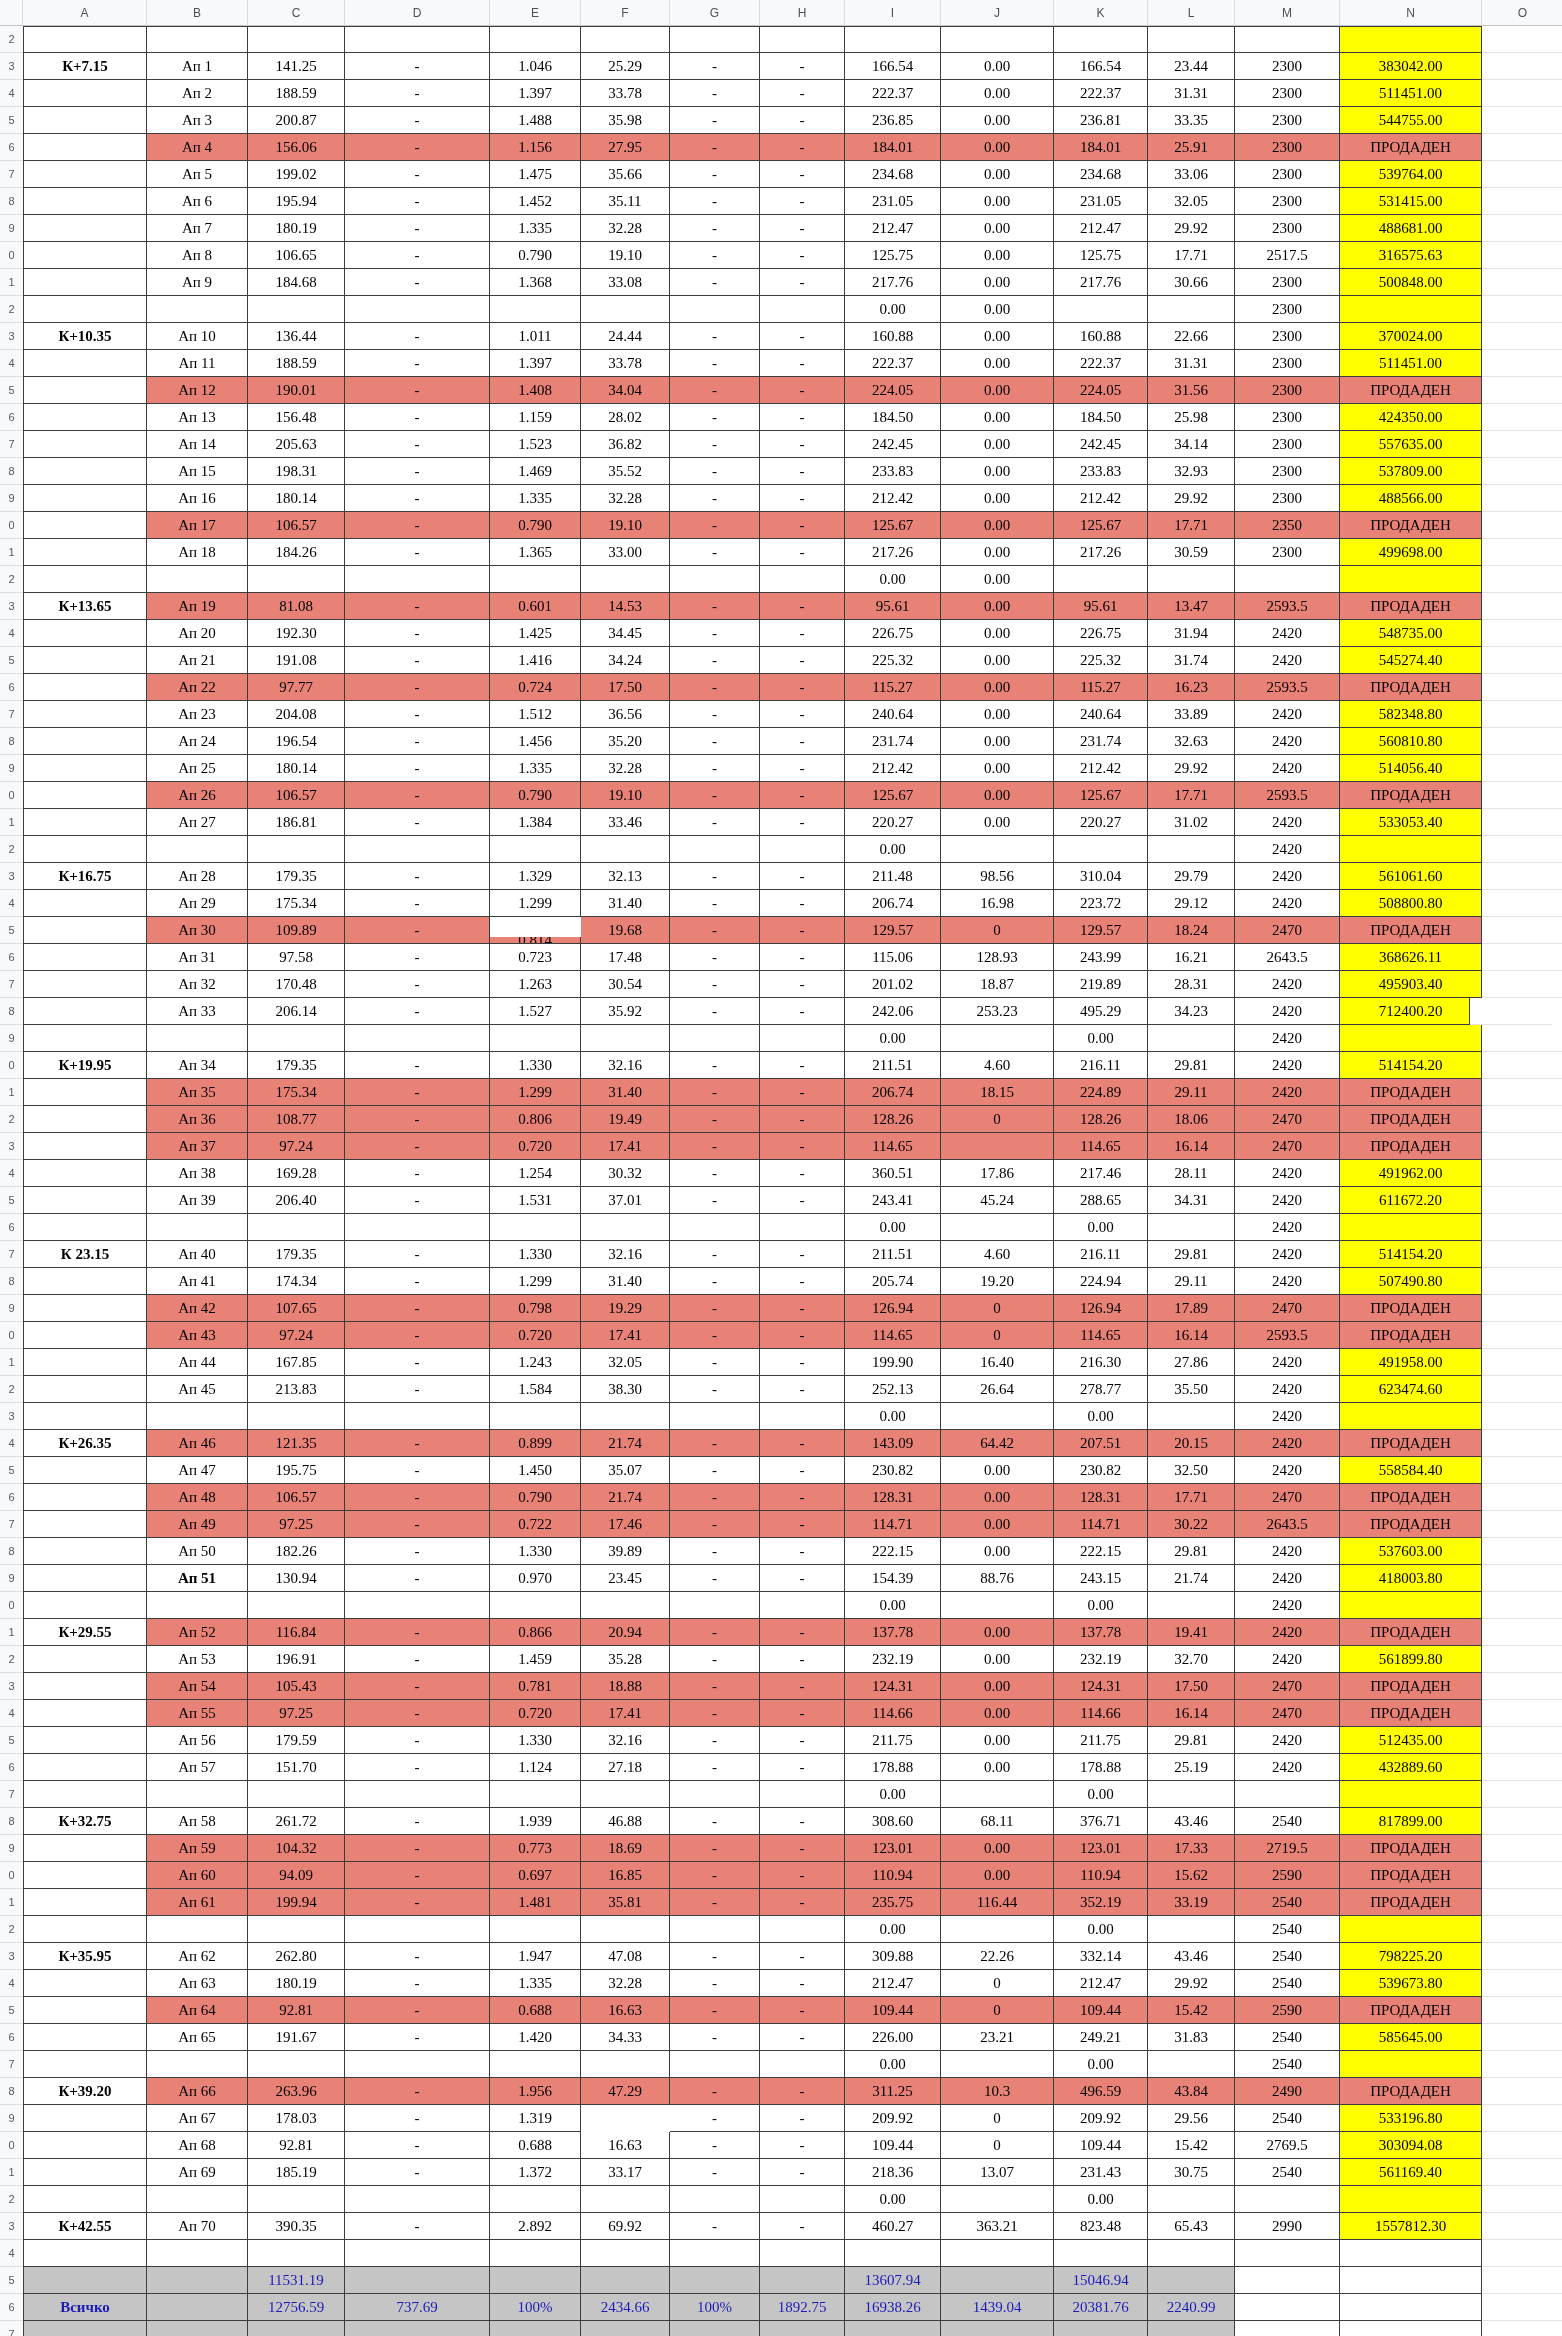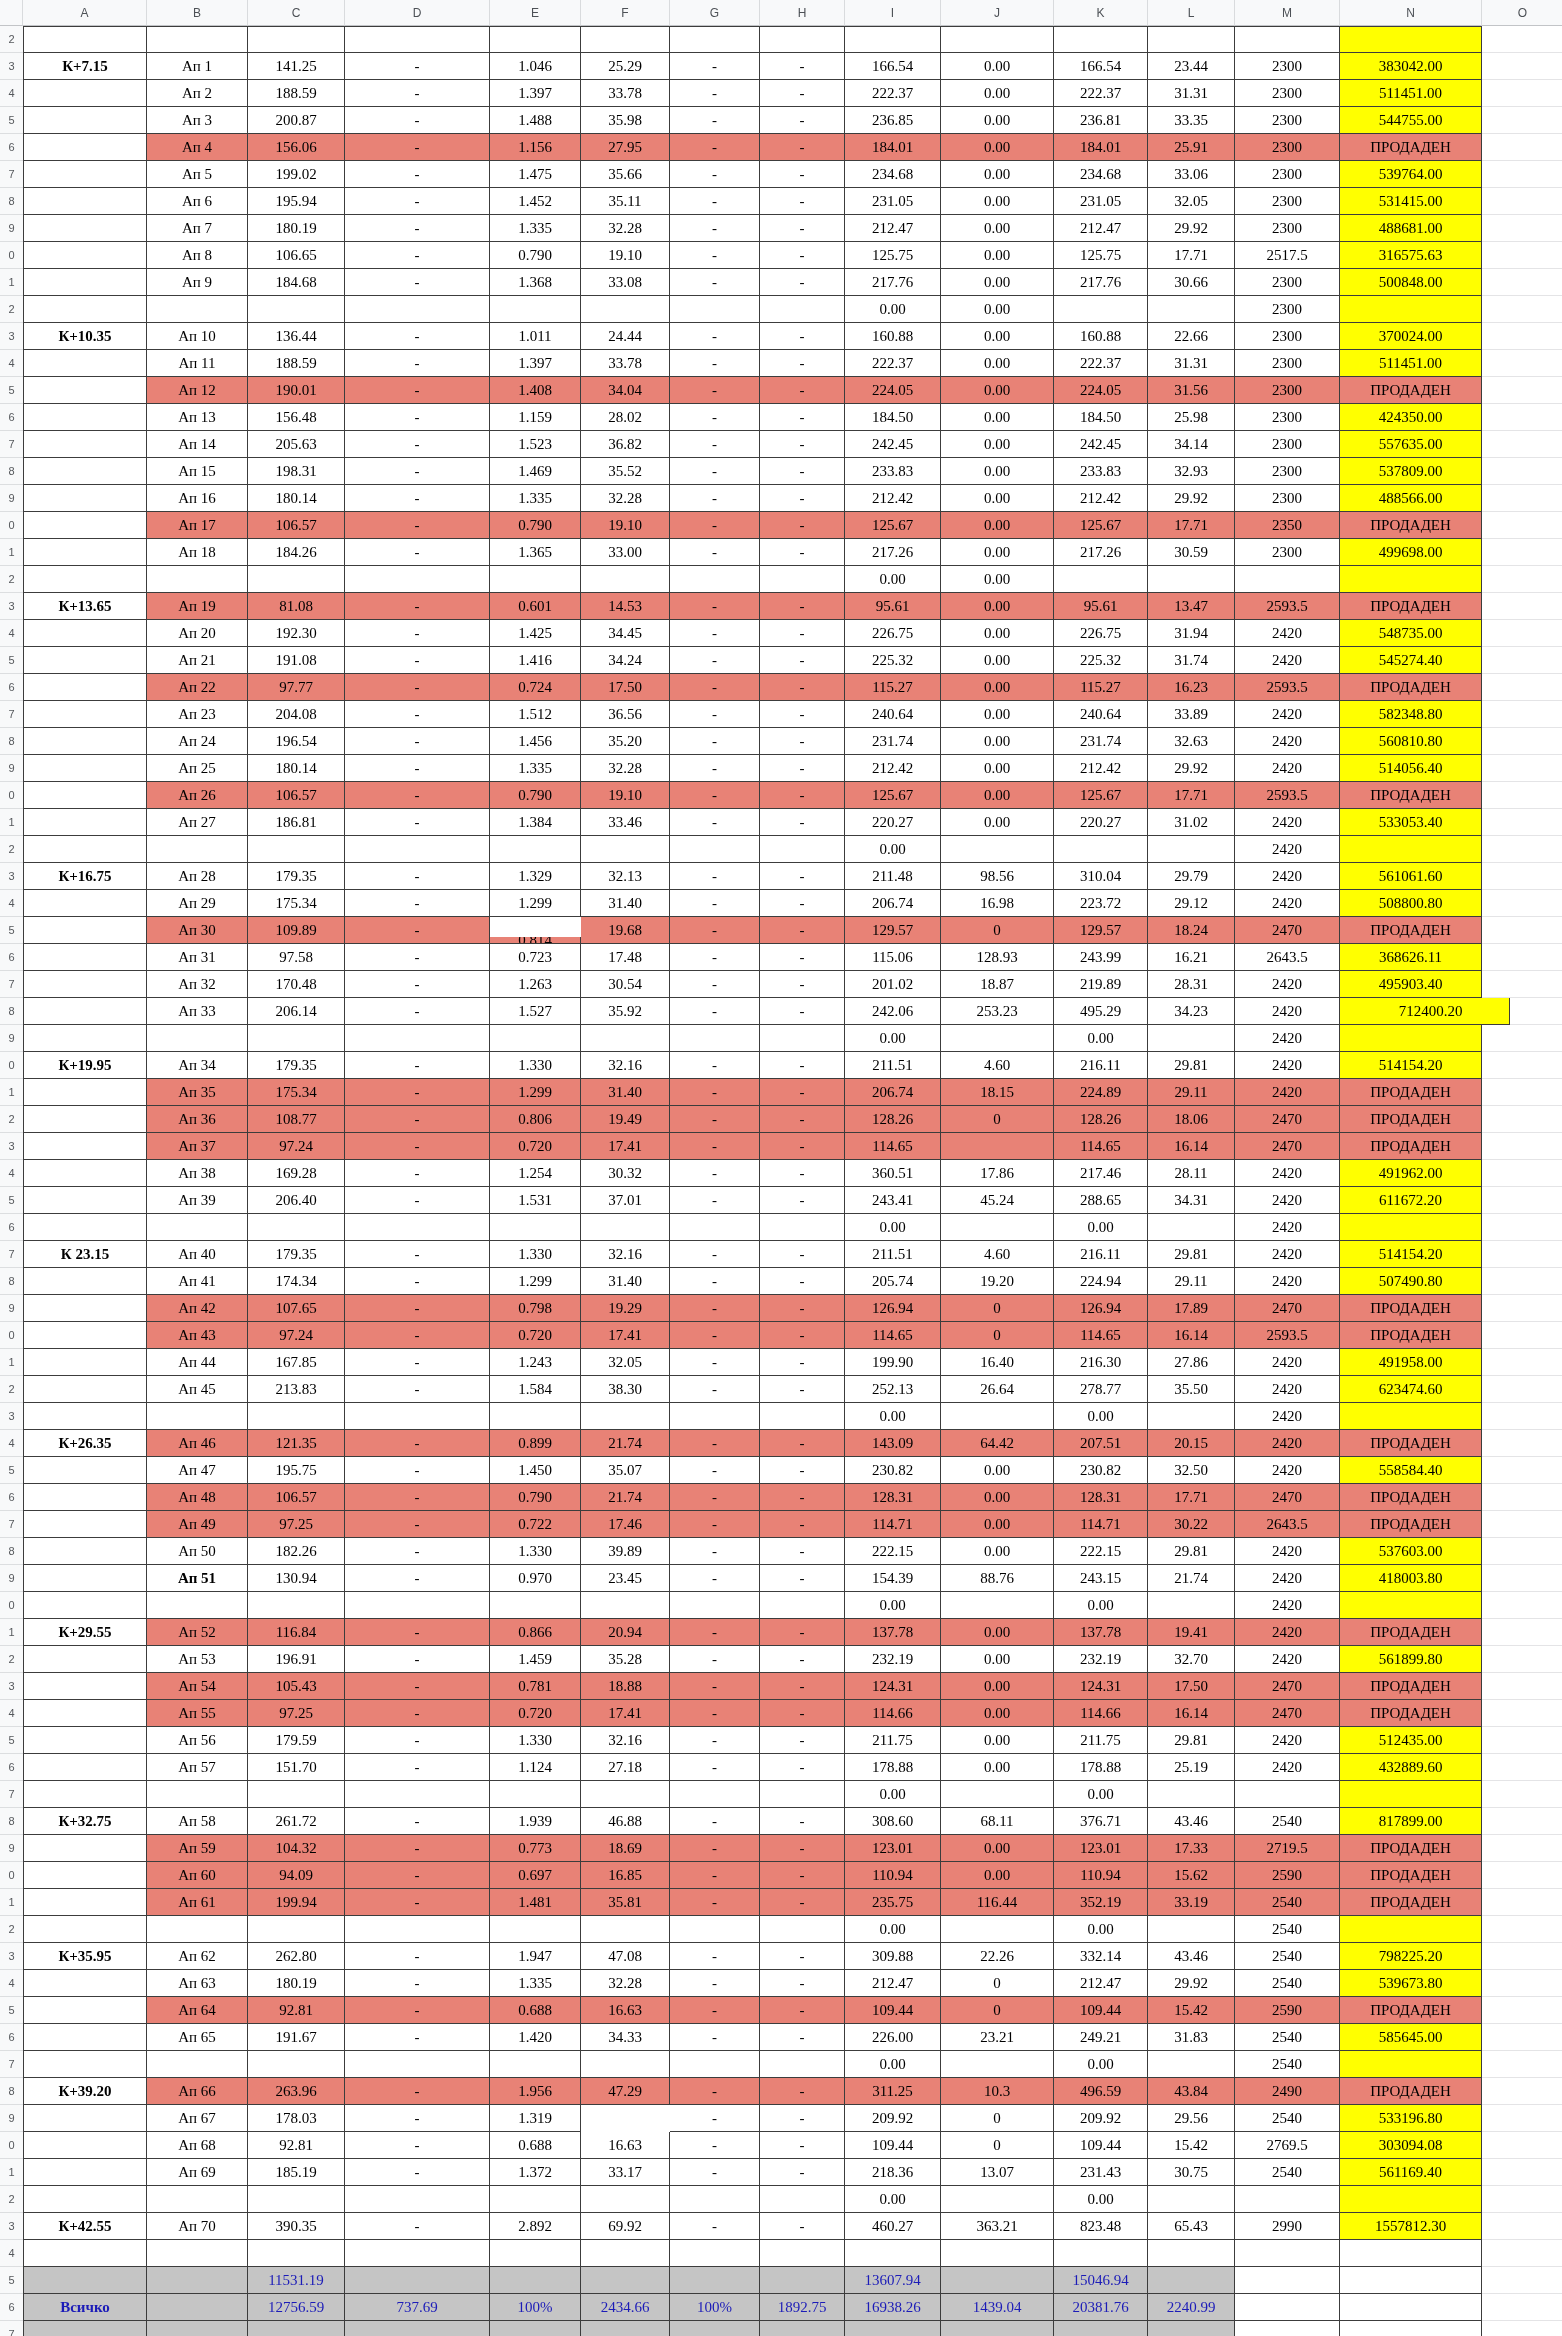--- a/index.html
+++ b/index.html
@@ -707,21 +707,21 @@
         <div class="cell c-d" style="width: 145px;">-</div>
         <div class="cell c-e" style="width: 91px;">1.527</div>
         <div class="cell c-f" style="width: 89px;">35.92</div>
         <div class="cell c-g" style="width: 90px;">-</div>
         <div class="cell c-h" style="width: 85px;">-</div>
         <div class="cell c-i" style="width: 96px;">242.06</div>
         <div class="cell c-j" style="width: 113px;">253.23</div>
         <div class="cell c-k" style="width: 94px;">495.29</div>
         <div class="cell c-l" style="width: 87px;">34.23</div>
         <div class="cell c-m" style="width: 105px;">2420</div>
-        <div class="cell c-n y" style="width: 170px; padding-left: 12px;">712400.20</div>
+        <div class="cell c-n y" style="width: 130px; padding-left: 12px;">712400.20</div>
         <div class="ocell" style="width: 82px;"></div>
       </div>
       <div class="row">
         <div class="gut">9</div>
         <div class="cell c-a" style="width: 124px;"></div>
         <div class="cell c-b" style="width: 101px;"></div>
         <div class="cell c-c" style="width: 97px;"></div>
         <div class="cell c-d" style="width: 145px;"></div>
         <div class="cell c-e" style="width: 91px;"></div>
         <div class="cell c-f" style="width: 89px;"></div>

